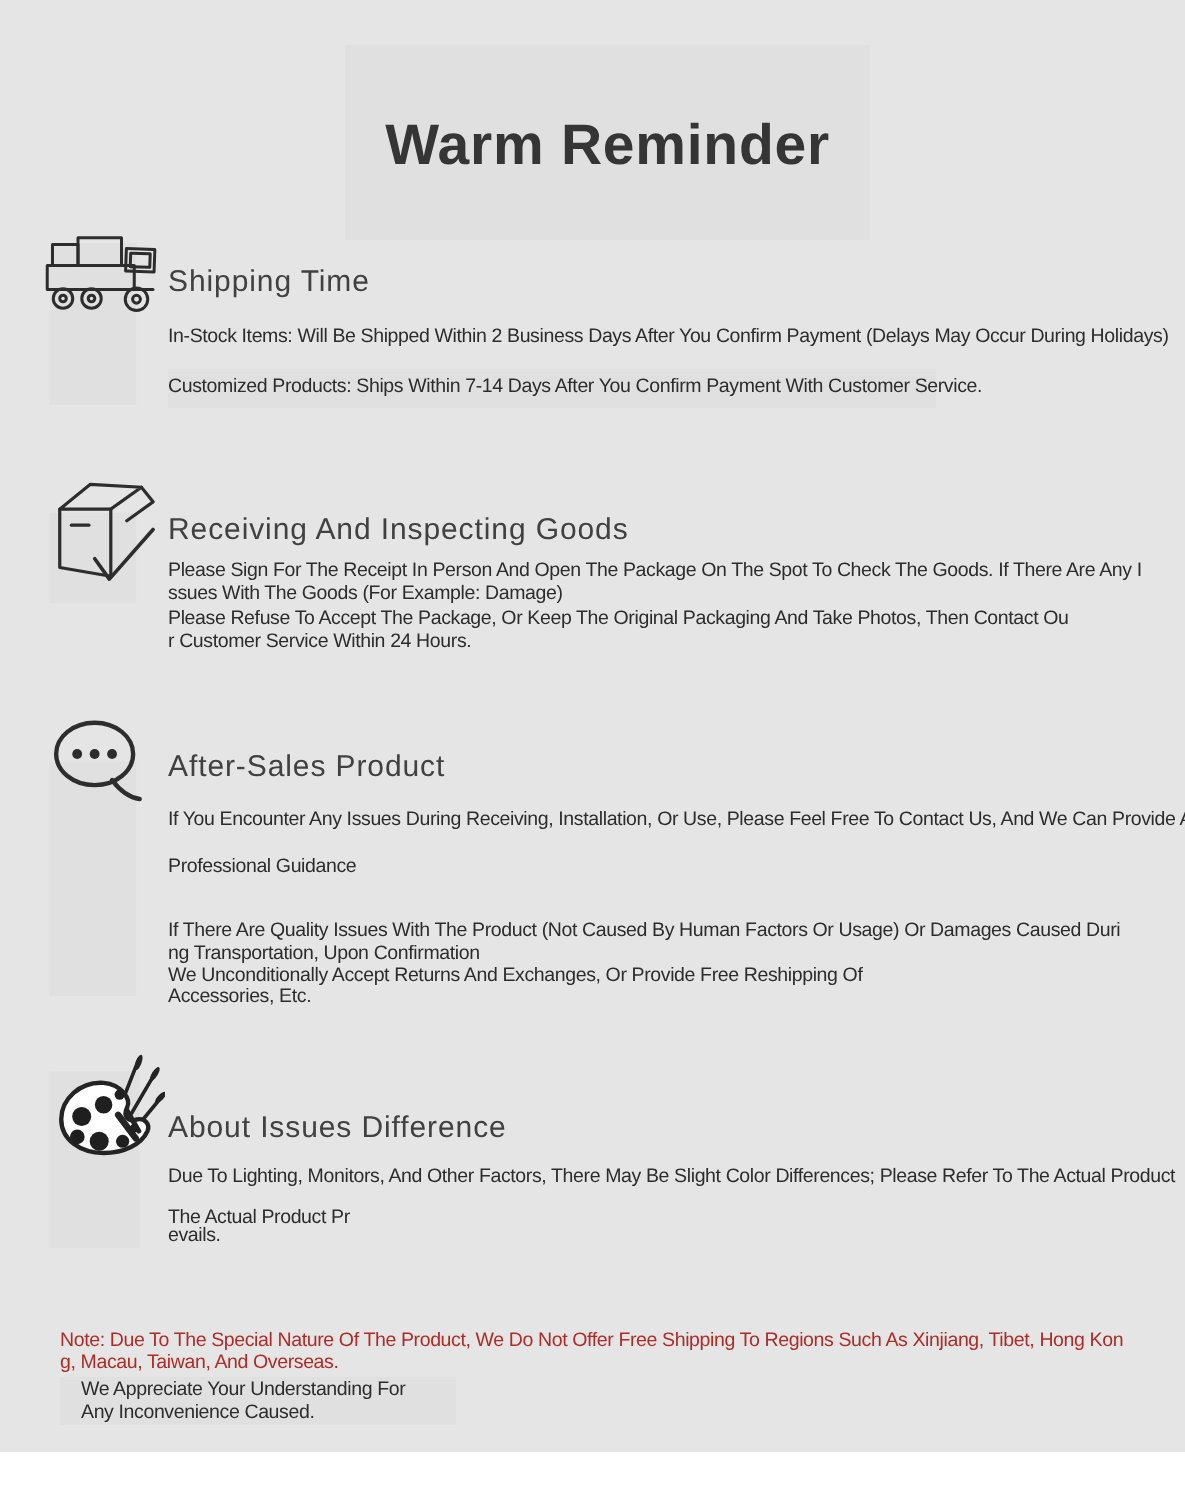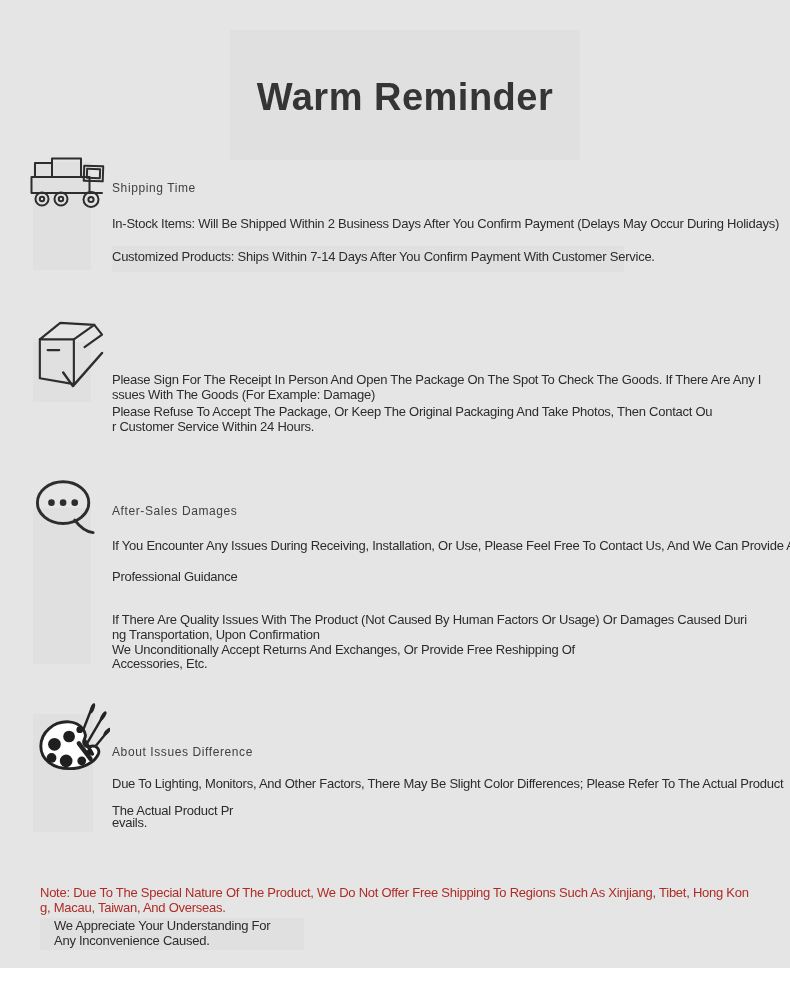--- a/index.html
+++ b/index.html
@@ -9,21 +9,21 @@
   }
   .backdrop{position:absolute;background:rgba(0,0,0,0.02);pointer-events:none;}
   .page-title{
     position:absolute;top:76px;left:10px;width:790px;text-align:center;
     font-size:38px;font-weight:bold;color:#353535;letter-spacing:0.5px;
     font-family:"Liberation Sans",sans-serif;
   }
   .icon{position:absolute;}
   .icon svg{display:block;}
   .heading{
-    position:absolute;left:112px;font-size:12px;line-height:20px;
+    position:absolute;left:112px;font-size:20px;line-height:20px;
     color:#414141;letter-spacing:0.6px;white-space:pre;
   }
   .para{
     position:absolute;left:112px;width:690px;
     font-size:13px;line-height:14.5px;letter-spacing:-0.25px;
     color:#2c2c2c;white-space:pre-line;
   }
   .para.tight{line-height:12px;}
   .note-red{
     position:absolute;left:40px;width:740px;
@@ -73,35 +73,36 @@
 
   <div class="icon" style="left:34px;top:318px;">
     <svg width="70" height="72" viewBox="0 0 72 74" fill="none" stroke="#2d2d2d" stroke-width="2.2" stroke-linejoin="round" stroke-linecap="round">
       <path d="M6 22 L27 5 L62 7 L41 22 Z"></path>
       <path d="M6 22 L6 62 L41 68 L41 22"></path>
       <path d="M62 7 L70 17 L52 30"></path>
       <path d="M14 33 h12"></path>
       <path d="M30 56 L40 70 L70 36" stroke-width="2.5"></path>
     </svg>
   </div>
+  <div class="heading" style="top:343px;">Receiving And Inspecting Goods</div>
   <div class="para" style="top:373px;">Please Sign For The Receipt In Person And Open The Package On The Spot To Check The Goods. If There Are Any I
 ssues With The Goods (For Example: Damage)</div>
   <div class="para" style="top:405px;">Please Refuse To Accept The Package, Or Keep The Original Packaging And Take Photos, Then Contact Ou
 r Customer Service Within 24 Hours.</div>
 
   <div class="icon" style="left:35px;top:478px;">
     <svg width="62" height="57" viewBox="0 0 64 58" fill="none" stroke="#2d2d2d" stroke-width="3" stroke-linejoin="round" stroke-linecap="round">
       <ellipse cx="29" cy="25" rx="26.5" ry="21.5"></ellipse>
       <path d="M41 43 C47 51 53 55 60 56"></path>
       <circle cx="17" cy="25" r="3.4" fill="#2d2d2d" stroke="none"></circle>
       <circle cx="29" cy="25" r="3.4" fill="#2d2d2d" stroke="none"></circle>
       <circle cx="41" cy="25" r="3.4" fill="#2d2d2d" stroke="none"></circle>
     </svg>
   </div>
-  <div class="heading" style="top:501px;">After-Sales Damages</div>
+  <div class="heading" style="top:501px;">After-Sales Product</div>
   <div class="para" style="top:539px;">If You Encounter Any Issues During Receiving, Installation, Or Use, Please Feel Free To Contact Us, And We Can Provide A</div>
   <div class="para" style="top:570px;">Professional Guidance</div>
   <div class="para" style="top:612px;line-height:15px;">If There Are Quality Issues With The Product (Not Caused By Human Factors Or Usage) Or Damages Caused Duri
 ng Transportation, Upon Confirmation</div>
   <div class="para" style="top:643px;line-height:14px;">We Unconditionally Accept Returns And Exchanges, Or Provide Free Reshipping Of
  Accessories, Etc.</div>
 
   <div class="icon" style="left:34px;top:700px;">
     <svg width="76" height="73" viewBox="0 0 78 74" fill="none" stroke="#242424" stroke-width="3" stroke-linejoin="round" stroke-linecap="round">
       <path d="M42 52 L60 6" stroke-width="2.5"></path>

